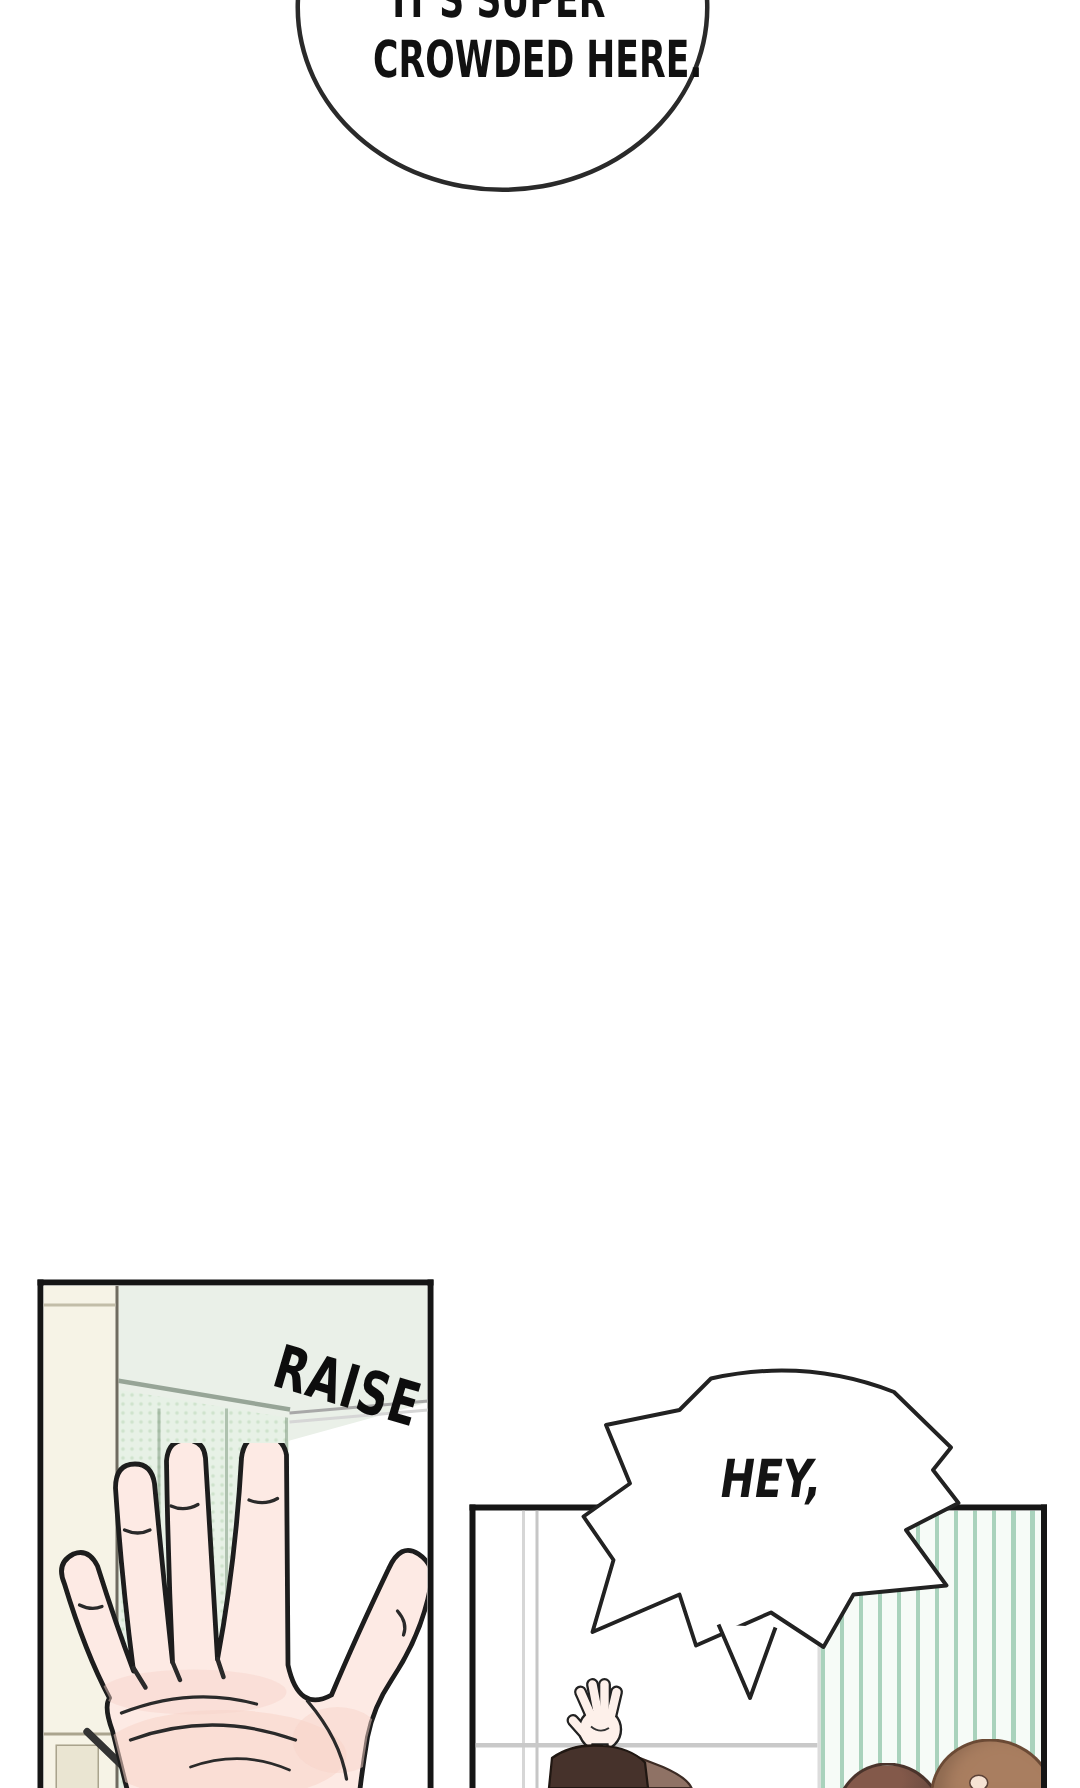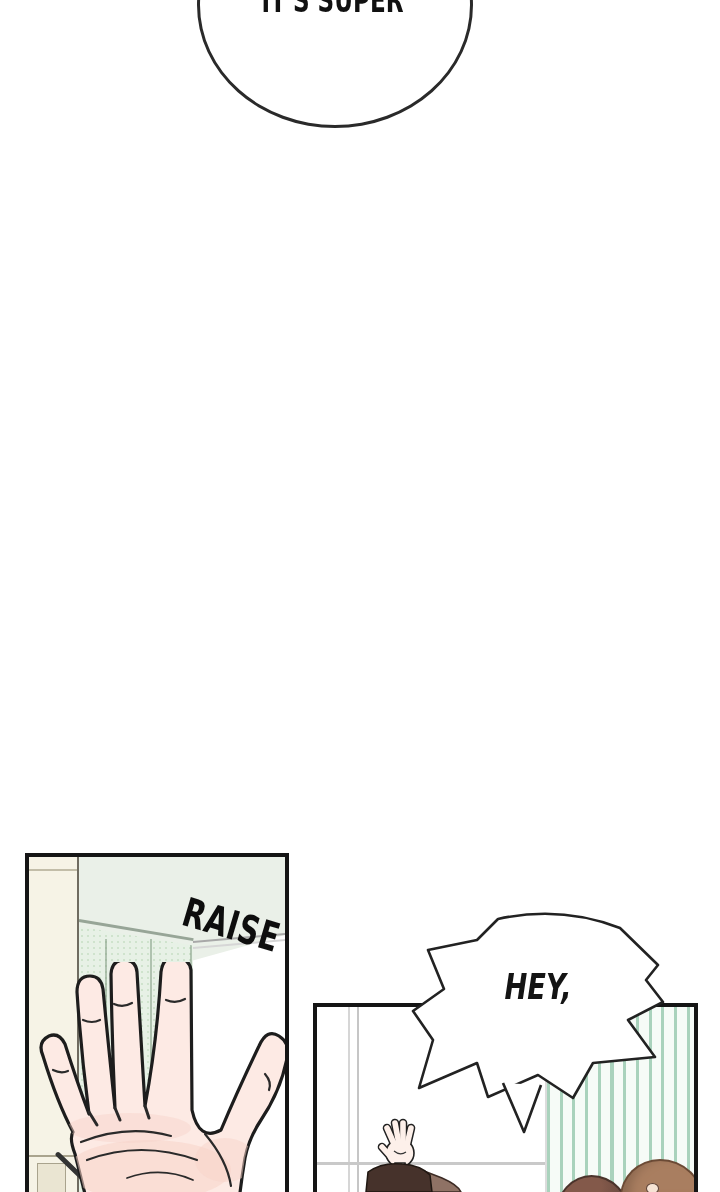--- a/index.html
+++ b/index.html
@@ -112,35 +112,36 @@
     border-top: 2px solid #6b4a35; border-left: 2px solid #6b4a35; border-right: 2px solid #6b4a35;
     box-shadow: inset 8px -4px 10px #8d6950;
     box-sizing: border-box;
   }
   .ear {
     left: 329px; top: 176px; width: 11px; height: 9px;
     background: #f6e3d4; border: 1.5px solid #5c4237; border-radius: 50%;
   }
 
   
-  .shout-wrap { left: 403px; top: 905px; width: 270px; height: 235px; }
+  .shout-wrap { left: 379px; top: 905px; width: 270px; height: 235px; }
   .shout-text {
     left: 0; top: 64px; width: 270px;
     text-align: center; font-style: italic;
     font-size: 35px; font-weight: 800; line-height: 36px;
     color: #141414; white-space: nowrap;
   }
   .shout-text .squish { transform: scaleX(0.78); }
 </style>
 </head>
 <body>
 
 <div class="abs top-bubble"></div>
 <div class="abs top-bubble-text">
   <div><span class="squish">IT'S SUPER</span></div>
+  <div><span class="squish">CROWDED HERE.</span></div>
 </div>
 
 <div class="abs panel panel-raise">
   <div class="abs ceiling"></div>
 
   <div class="abs white-wall"></div>
   <div class="abs mint-wall">
     <div class="abs wall-divider" style="left:26px"></div>
     <div class="abs wall-divider" style="left:71px"></div>
     <div class="abs wall-divider" style="left:111px"></div>

